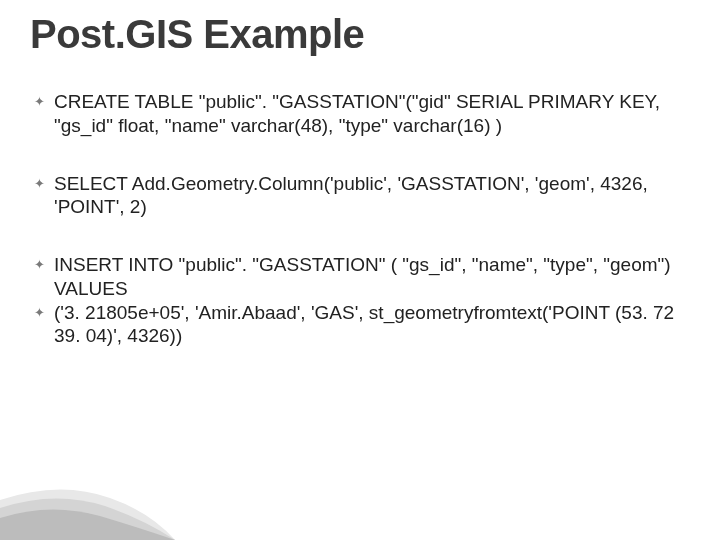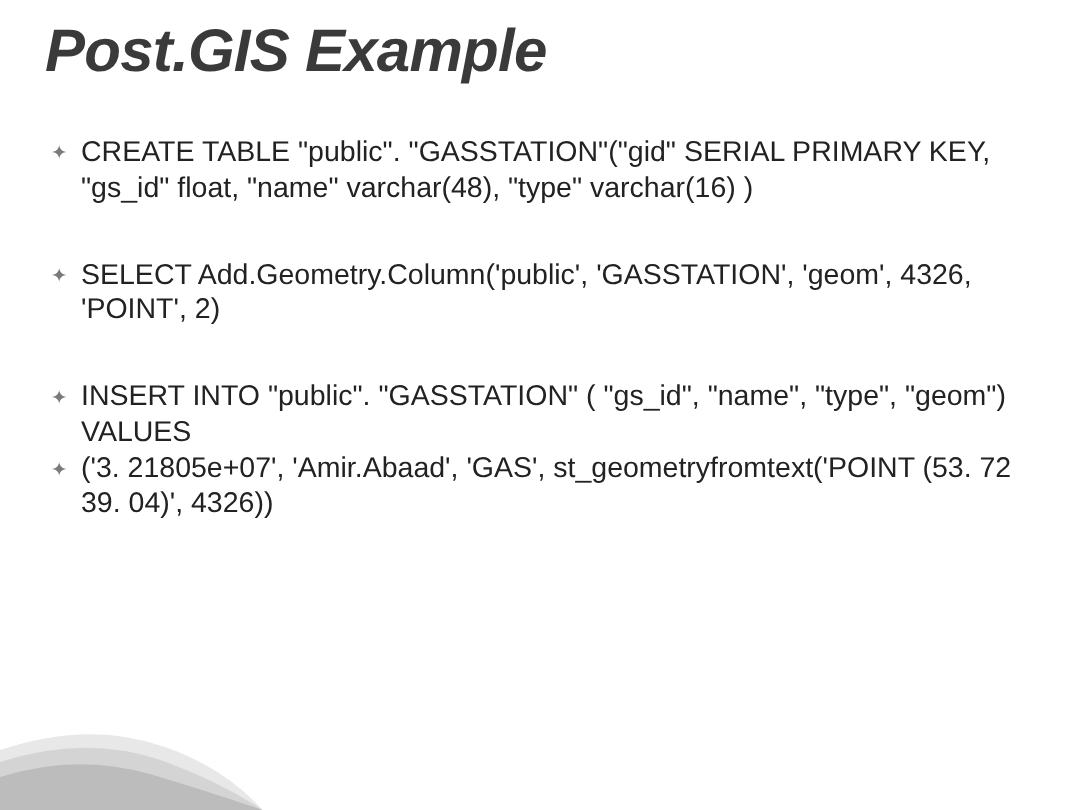--- a/index.html
+++ b/index.html
@@ -20,21 +20,20 @@
   }
   .title {
     position: absolute;
     top: 12px;
     left: 30px;
     font-size: 40px;
     font-weight: 700;
     color: #3a3a3a;
     letter-spacing: -0.5px;
     font-family: "Segoe UI", "Trebuchet MS", Arial, sans-serif;
-    font-style: italic;
   }
   .content {
     position: absolute;
     top: 90px;
     left: 34px;
     right: 40px;
   }
   .bullet-group {
     margin-bottom: 34px;
   }
@@ -98,21 +97,21 @@
     <div class="bullet-group tight">
       <div class="bullet-line">
         <div class="bullet-mark">✦</div>
         <div class="bullet-text">INSERT INTO "public". "GASSTATION" ( "gs_id", "name", "type", "geom") VALUES</div>
       </div>
     </div>
 
     <div class="bullet-group">
       <div class="bullet-line">
         <div class="bullet-mark">✦</div>
-        <div class="bullet-text">('3. 21805e+07', 'Amir.Abaad', 'GAS', st_geometryfromtext('POINT (53. 72 39. 04)', 4326))</div>
+        <div class="bullet-text">('3. 21805e+05', 'Amir.Abaad', 'GAS', st_geometryfromtext('POINT (53. 72 39. 04)', 4326))</div>
       </div>
     </div>
 
   </div>
 
   <div class="accent-stroke">
     <svg width="180" height="70" viewBox="0 0 180 70">
       <path d="M0,30 Q60,10 110,28 Q150,42 175,70 L0,70 Z" fill="#e8e8e8"></path>
       <path d="M0,38 Q55,20 105,36 Q145,50 175,70 L0,70 Z" fill="#d4d4d4"></path>
       <path d="M0,48 Q50,32 100,46 Q140,58 175,70 L0,70 Z" fill="#bcbcbc"></path>

